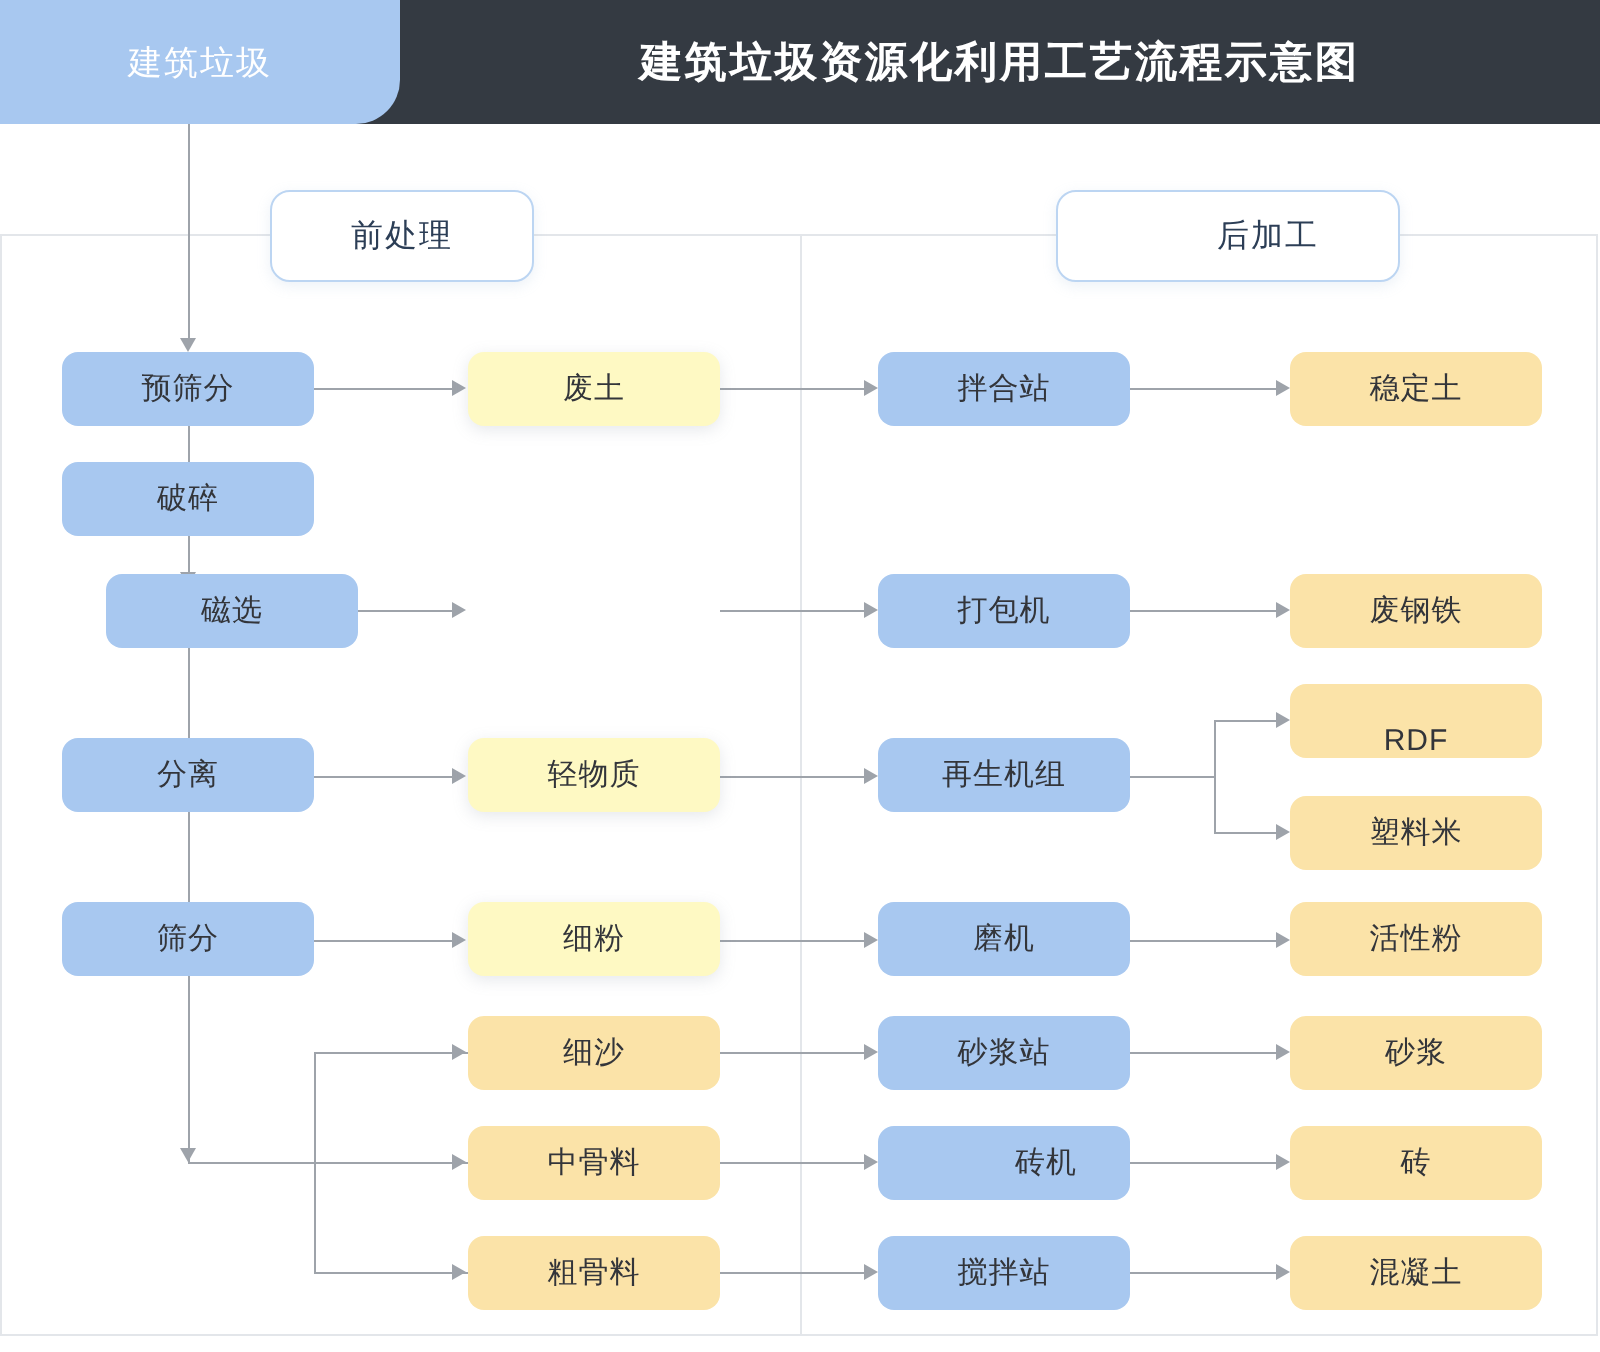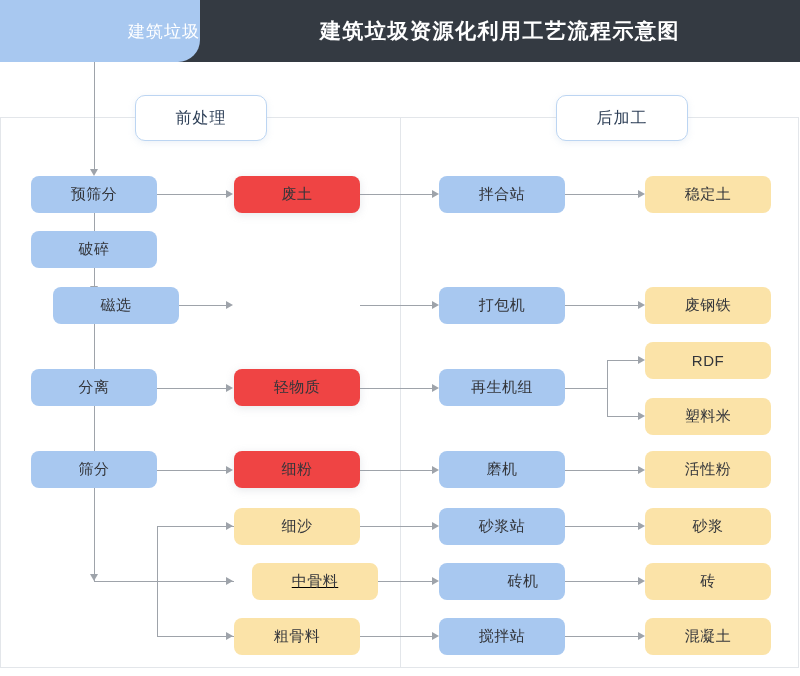--- a/index.html
+++ b/index.html
@@ -13,21 +13,21 @@
 
   
   .header{
     position:absolute;left:0;top:0;width:800px;height:62px;
     background:#343a42;
   }
   .header-tab{
     position:absolute;left:0;top:0;width:200px;height:62px;
     background:#a8c8f0;
     border-bottom-right-radius:22px;
-    display:flex;align-items:center;justify-content:flex-end;
+    display:flex;align-items:center;justify-content:center;
   }
   .header-tab span{
     font-size:17px;color:#ffffff;letter-spacing:1px;font-weight:400;
   }
   .header-title{
     position:absolute;left:200px;top:0;width:600px;height:62px;
     display:flex;align-items:center;justify-content:center;
   }
   .header-title span{
     font-size:21px;color:#ffffff;font-weight:bold;letter-spacing:1.5px;
@@ -61,21 +61,21 @@
   
   .node{
     position:absolute;width:126px;height:37px;
     border-radius:8px;
     display:flex;align-items:center;justify-content:center;
     box-sizing:border-box;
   }
   .node span{font-size:15px;letter-spacing:0.5px;color:#33353a;}
   .node.blue{background:#a8c8f0;}
   .node.yellow{background:#fbe3a8;}
-  .node.white{background:#ef4444;box-shadow:0 2px 8px rgba(140,150,165,0.22);}
+  .node.white{background:#fef9c3;box-shadow:0 2px 8px rgba(140,150,165,0.22);}
 
   
   .ln{position:absolute;background:#9ea3aa;}
   .lnh{height:1px;}
   .lnv{width:1px;}
   .arrow-r{
     position:absolute;width:0;height:0;
     border-top:4px solid transparent;
     border-bottom:4px solid transparent;
     border-left:7px solid #9ea3aa;
@@ -100,21 +100,21 @@
       <span>建筑垃圾资源化利用工艺流程示意图</span>
     </div>
   </div>
 
   <div class="panel"></div>
   <div class="divider-v"></div>
 
   <div class="stage-pill" style="left:135px;top:95px;width:130px;">
     <span>前处理</span>
   </div>
-  <div class="stage-pill" style="left:556px;top:95px;width:130px;">
+  <div class="stage-pill" style="left:528px;top:95px;width:130px;padding-left:40px;">
     <span>后加工</span>
   </div>
 
   <div class="ln lnv" style="left:94px;top:62px;height:110px;"></div>
   <div class="arrow-d" style="left:90px;top:169px;"></div>
 
   <div class="ln lnv" style="left:94px;top:213px;height:25px;"></div>
   <div class="arrow-d" style="left:90px;top:231px;"></div>
 
   <div class="ln lnv" style="left:94px;top:268px;height:25px;"></div>
@@ -203,21 +203,21 @@
     </div>
   <div class="node white" style="left:234px;top:369px;justify-content:center;">
     <span>轻物质</span>
     </div>
   <div class="node white" style="left:234px;top:451px;">
     <span>细粉</span>
     </div>
   <div class="node yellow" style="left:234px;top:508px;">
     <span>细沙</span>
     </div>
-  <div class="node yellow" style="left:252px;top:563px;text-decoration:underline;">
+  <div class="node yellow" style="left:234px;top:563px;">
     <span>中骨料</span>
     </div>
   <div class="node yellow" style="left:234px;top:618px;">
     <span>粗骨料</span>
     </div>
 
   <div class="node blue" style="left:439px;top:287px;">
     <span>打包机</span>
     </div>
   <div class="node blue" style="left:439px;top:176px;">
@@ -238,21 +238,21 @@
   <div class="node blue" style="left:439px;top:618px;">
     <span>搅拌站</span>
     </div>
 
   <div class="node yellow" style="left:645px;top:176px;">
     <span>稳定土</span>
     </div>
   <div class="node yellow" style="left:645px;top:287px;">
     <span>废钢铁</span>
     </div>
-  <div class="node yellow" style="left:645px;top:342px;">
+  <div class="node yellow" style="left:645px;top:342px;align-items:flex-end;">
     <span>RDF</span>
     </div>
   <div class="node yellow" style="left:645px;top:398px;">
     <span>塑料米</span>
     </div>
   <div class="node yellow" style="left:645px;top:451px;">
     <span>活性粉</span>
     </div>
   <div class="node yellow" style="left:645px;top:508px;">
     <span>砂浆</span>

